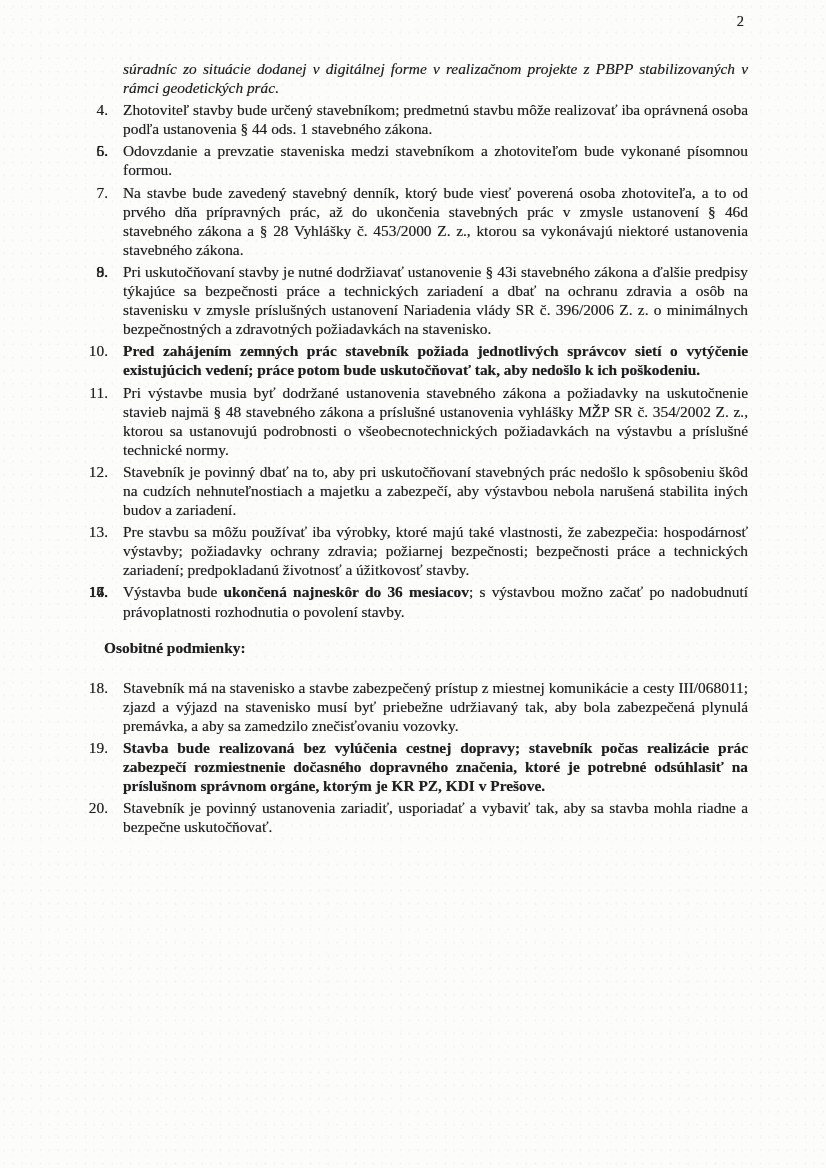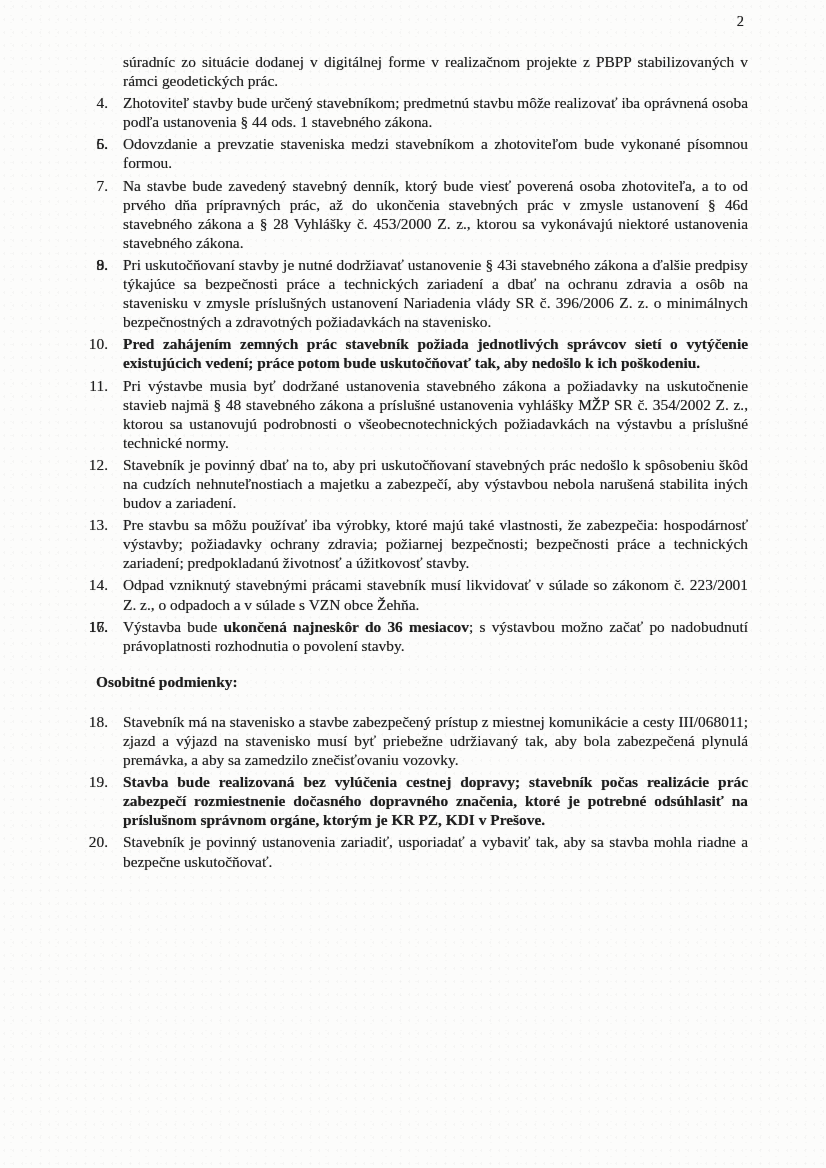--- a/index.html
+++ b/index.html
@@ -27,41 +27,42 @@
     right: 82px;
     font-size: 14.5px;
   }
   .content {
     position: absolute;
     left: 88px;
     top: 44px;
     width: 660px;
   }
   .continuation {
-    margin: 8px 0 3px 35px;
+    margin: 15px 0 3px 35px;
     text-align: justify;
+    font-style: italic;
   }
   .cond {
     position: relative;
     padding-left: 35px;
     text-align: justify;
     margin-bottom: 3px;
   }
   .cond .num {
     position: absolute;
     left: 0;
     top: 0;
     width: 20px;
     text-align: right;
     white-space: nowrap;
   }
   .bold { font-weight: bold; font-family: Liberation Serif, serif; }
   .section-heading {
     font-weight: bold;
-    margin: 17px 0 21px 8px;
+    margin: 17px 0 21px 16px;
   }
 </style>
 </head>
 <body>
 
 <div class="page">
 
   <div class="page-number">2</div>
 
   <div class="content">
@@ -113,21 +114,20 @@
         <span>Stavebník je povinný dbať na to, aby pri uskutočňovaní stavebných prác nedošlo k spôsobeniu škôd na cudzích nehnuteľnostiach a majetku a zabezpečí, aby výstavbou nebola narušená stabilita iných budov a zariadení.</span>
       </div>
 
       <div class="cond">
         <span class="num">13.</span>
         <span>Pre stavbu sa môžu používať iba výrobky, ktoré majú také vlastnosti, že zabezpečia: hospodárnosť výstavby; požiadavky ochrany zdravia; požiarnej bezpečnosti; bezpečnosti práce a technických zariadení; predpokladanú životnosť a úžitkovosť stavby.</span>
       </div>
 
       <div class="cond">
         <span class="num">14.</span>
-        <span>Odpad vzniknutý stavebnými prácami stavebník musí likvidovať v súlade so zákonom č. 223/2001 Z. z., o odpadoch a v súlade s VZN obce Žehňa.</span>
       </div>
 
 
       <div class="cond">
         <span class="num">16.</span>
       </div>
 
       <div class="cond">
         <span class="num">17.</span>
         <span><span>Výstavba bude </span><span class="bold">ukončená najneskôr do 36 mesiacov</span><span>; s výstavbou možno začať po nadobudnutí právoplatnosti rozhodnutia o povolení stavby.</span></span>

